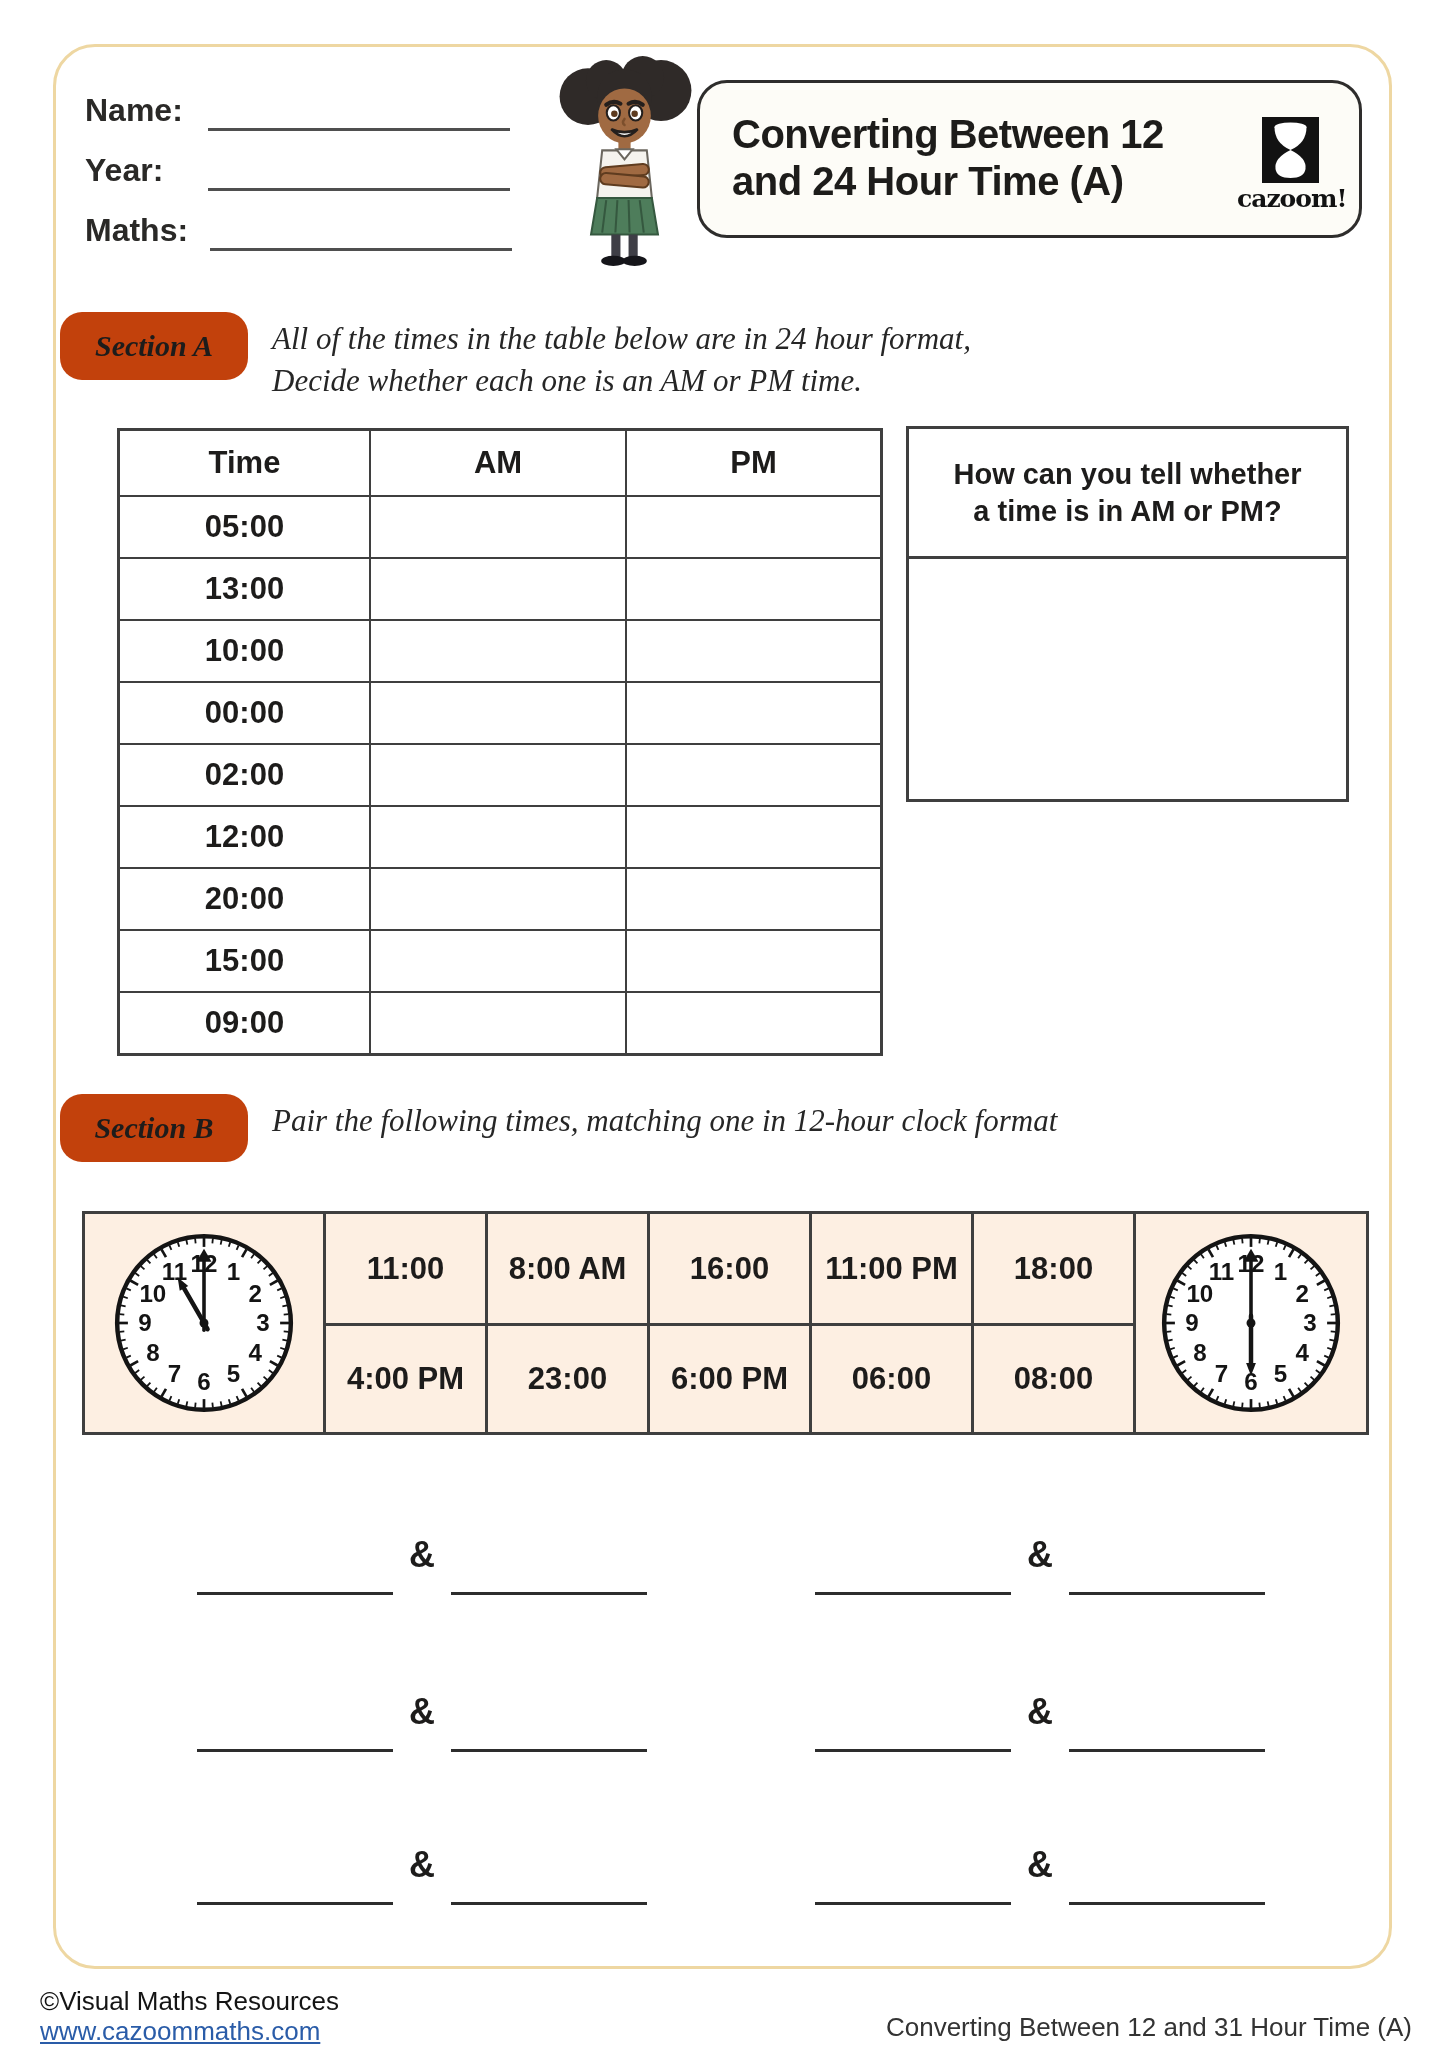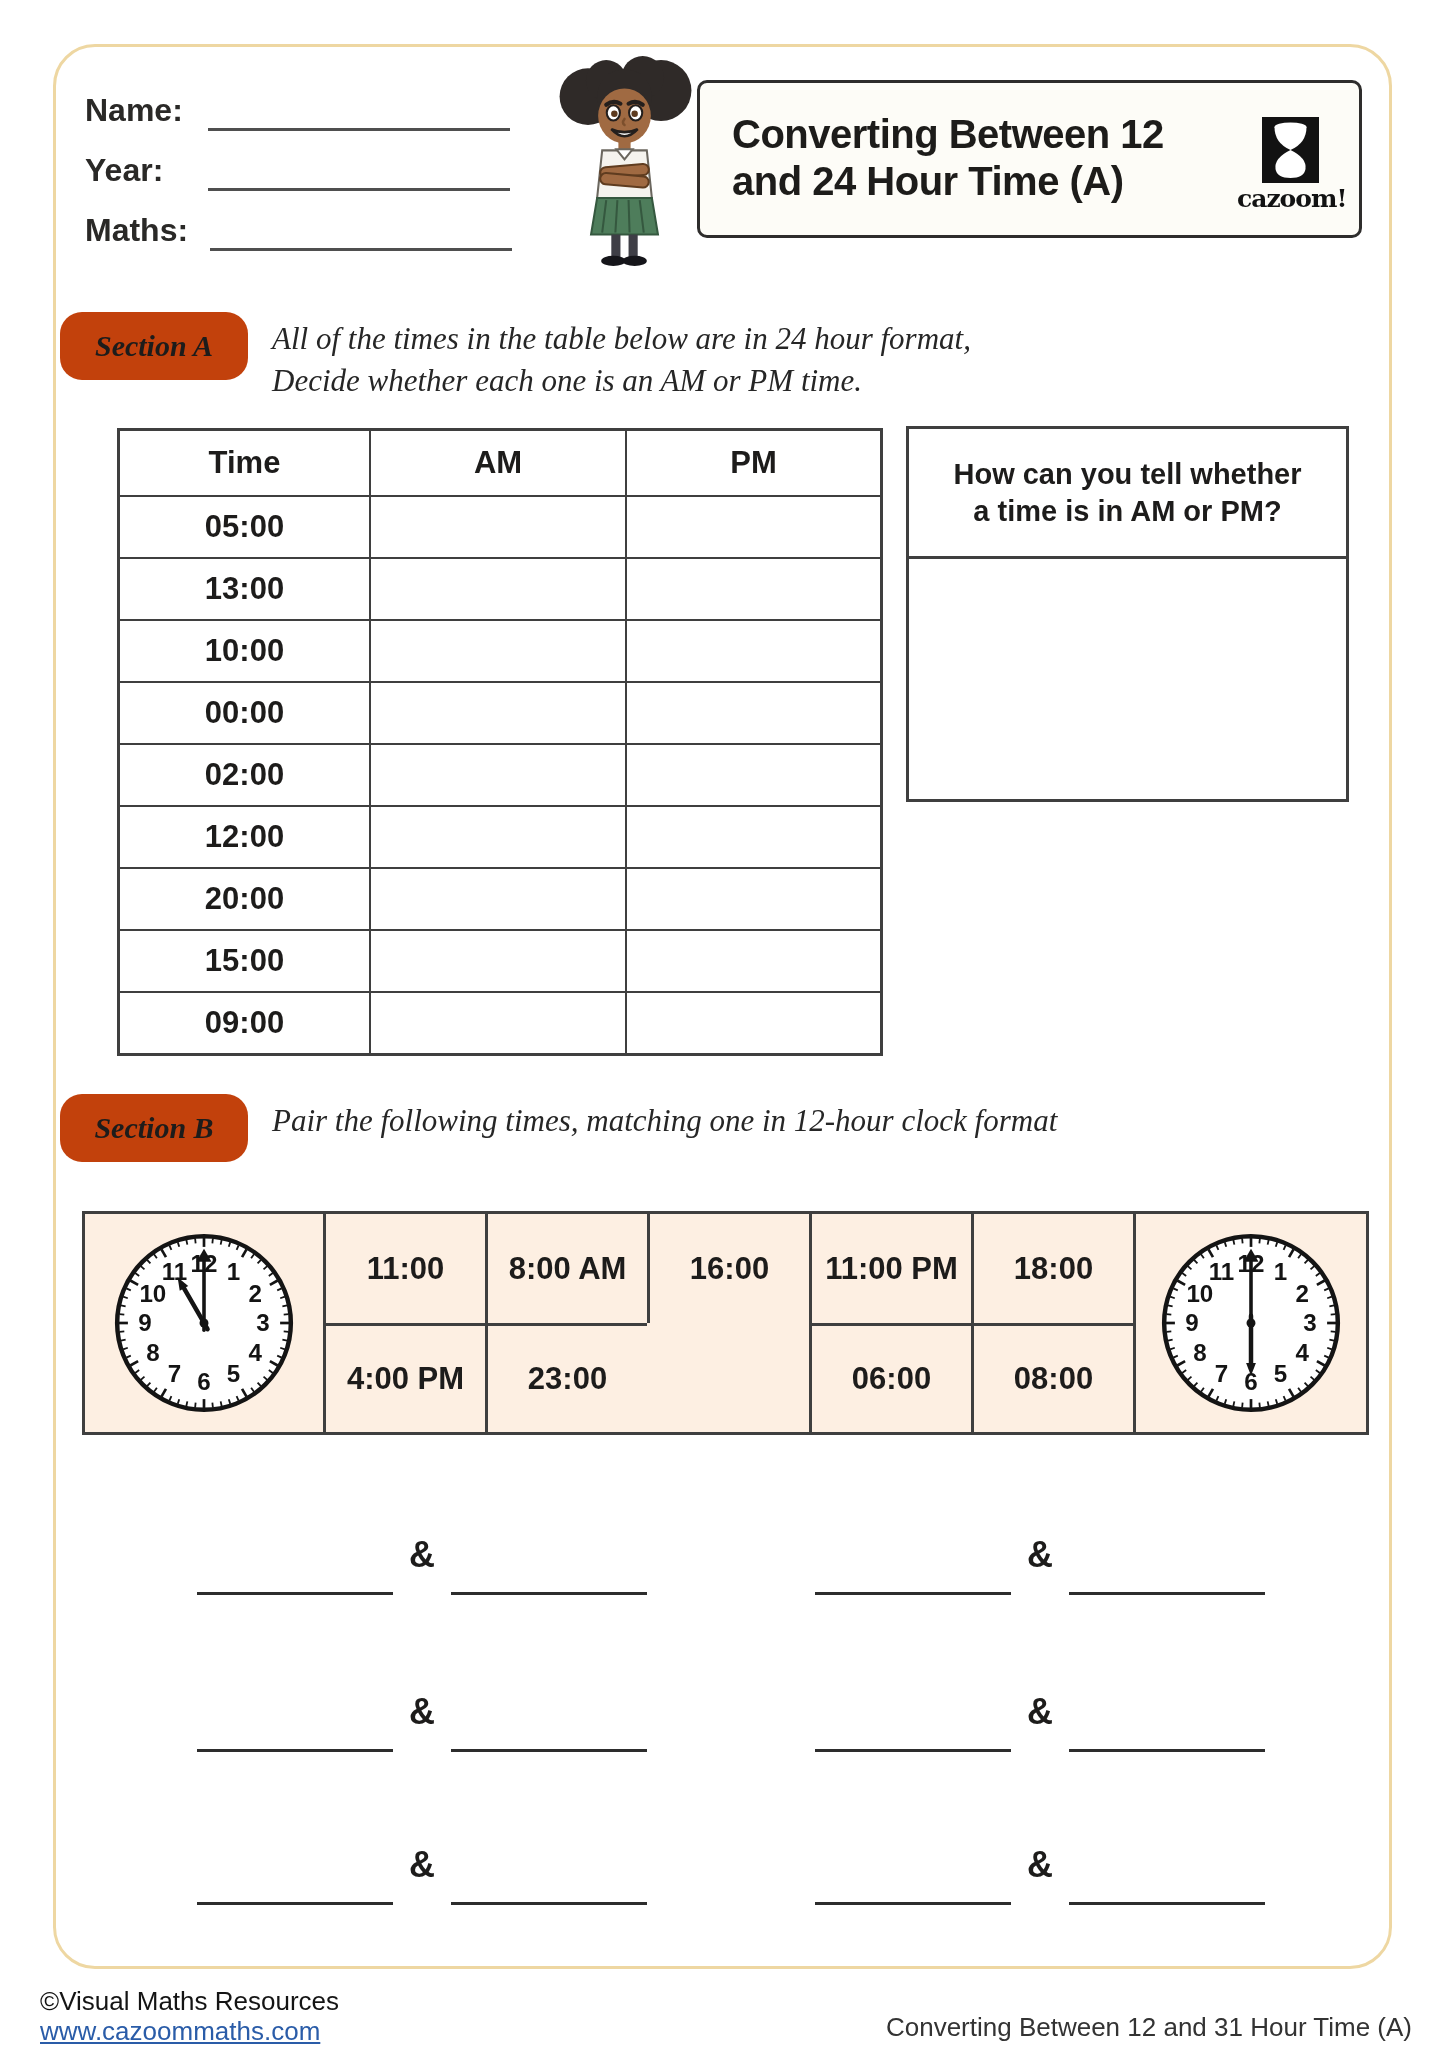--- a/index.html
+++ b/index.html
@@ -15,21 +15,21 @@
     border:3.5px solid #eed7a2;border-radius:42px;background:#ffffff;
   }
 
   
   .field-label{font-size:32px;font-weight:bold;color:#2a2927;}
   .field-line{border-bottom:3px solid #4f4f4f;width:302px;height:0;}
 
   
   .title-box{
     left:697px;top:80px;width:665px;height:158px;background:#fdfcf7;
-    border:3px solid #2e2d2c;border-radius:10px;box-sizing:border-box;
+    border:3px solid #2e2d2c;border-radius:30px;box-sizing:border-box;
   }
   .title-text{
     position:absolute;left:32px;top:28px;font-size:40px;font-weight:bold;
     line-height:47px;letter-spacing:-0.5px;color:#1d1c1a;
   }
   .logo{position:absolute;right:16px;top:34px;width:106px;text-align:center;}
   .logo-square{width:57px;height:66px;background:#121212;margin:0 auto;position:relative;}
   .logo-text{font-family:"DejaVu Serif",serif;font-weight:bold;font-size:25px;letter-spacing:-1px;margin-top:1px;color:#121212;}
 
   
@@ -399,20 +399,21 @@
         <text x="-1.2124003311558795e-14" y="-57" text-anchor="middle" font-size="27" font-weight="bold" font-family="&quot;Liberation Sans&quot;,sans-serif" fill="#141414">12</text>
         <line x1="-4.898587196589413e-16" y1="8" x2="4.531193156845207e-15" y2="-74" stroke="#141414" stroke-width="4" stroke-linecap="round"></line>
         <polygon points="5.082284216461516e-15,-83 -8.408984694955167,-68.48568446325122 8.408984694955176,-68.48568446325122" fill="#141414"></polygon>
         <line x1="-4.898587196589413e-16" y1="-8" x2="3.061616997868383e-15" y2="50" stroke="#141414" stroke-width="5" stroke-linecap="round"></line>
         <polygon points="3.6127080574846916e-15,59 5.484120453231637,44.66457682385949 -5.484120453231632,44.66457682385949" fill="#141414"></polygon>
         <circle cx="0" cy="0" r="5" fill="#141414"></circle>
       </svg>
   </div>
   <div class="mcell row2" style="grid-row:2;grid-column:2;">4:00 PM</div>
   <div class="mcell row2" style="grid-row:2;grid-column:3;">23:00</div>
+  <div class="mcell row2" style="grid-row:2;grid-column:4;">6:00 PM</div>
   <div class="mcell row2" style="grid-row:2;grid-column:5;">06:00</div>
   <div class="mcell row2" style="grid-row:2;grid-column:6;">08:00</div>
 </div>
 
 <div class="abs pair" style="left:197px;top:1531px;">
   <div class="blank"></div>
   <div class="amp">&amp;</div>
   <div class="blank"></div>
 </div>
 <div class="abs pair" style="left:815px;top:1531px;">

